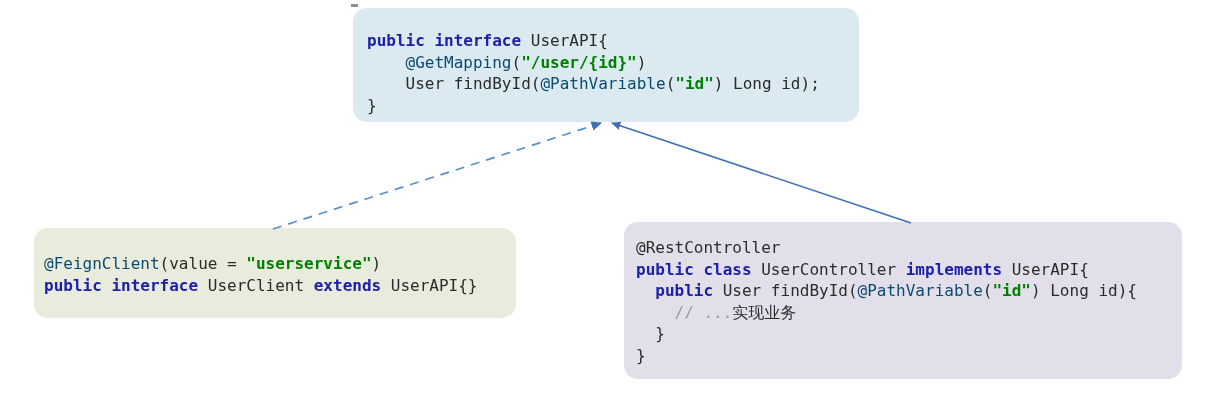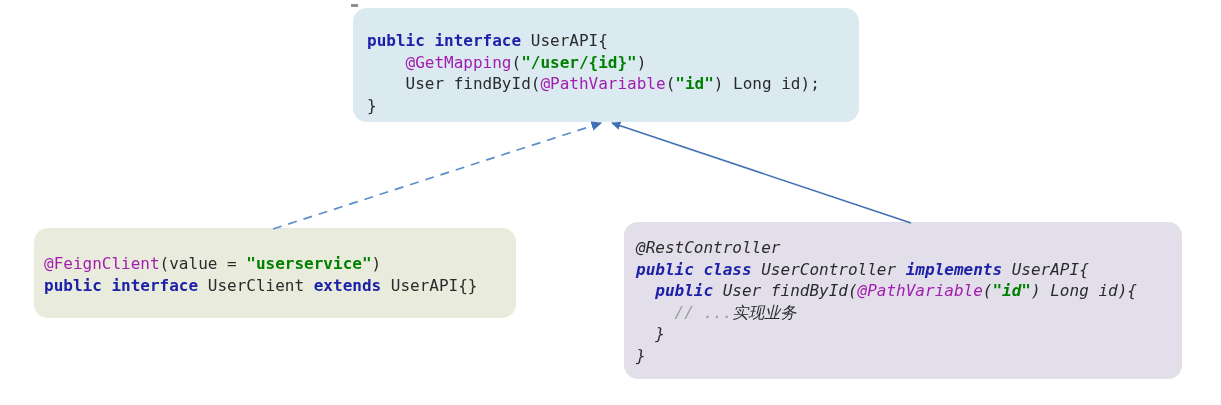--- a/index.html
+++ b/index.html
@@ -41,25 +41,24 @@
     background: #e9ecdc;
     padding: 25px 0 0 10px;
   }
   #box-restcontroller {
     left: 624px;
     top: 222px;
     width: 558px;
     height: 157px;
     background: #e3dfea;
     padding: 15px 0 0 12px;
-    font-style: italic;
   }
   .ln { display: block; height: 21.5px; }
   .kw   { color: #1c21a8; font-weight: bold; }
-  .ann  { color: #a21caf; }
+  .ann  { color: #0c4a6e; }
   .str  { color: #008000; font-weight: bold; }
   .plain{ color: #2b2b2b; }
   .cmt  { color: #9a9a9a; }
   .cmt-cn { font-family: "DejaVu Sans", "Liberation Sans", sans-serif; text-align: right; }
   #arrows {
     position: absolute;
     left: 0; top: 0;
     width: 1221px;
     height: 405px;
     pointer-events: none;

